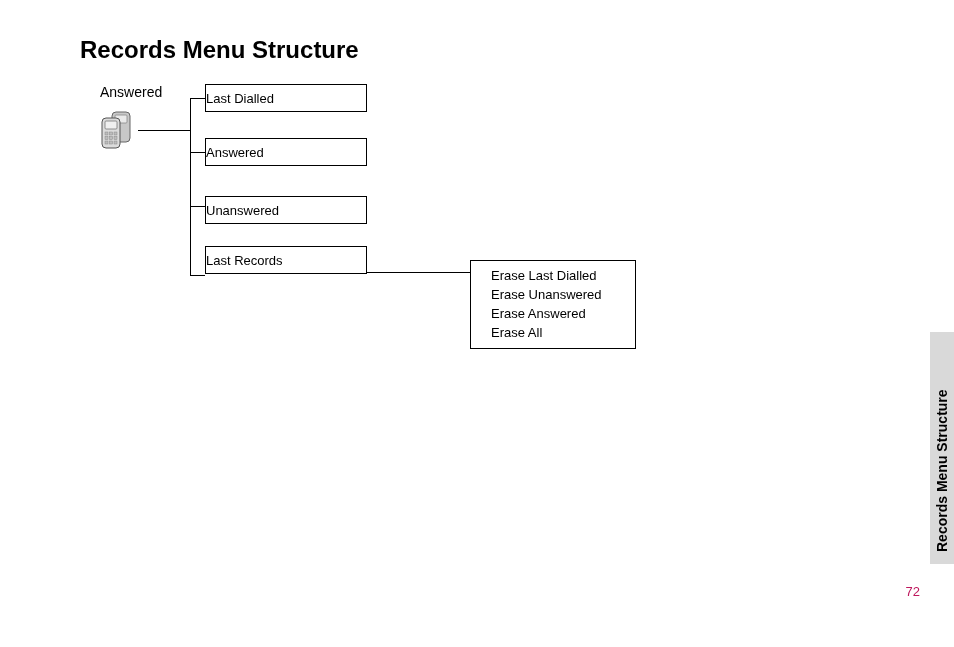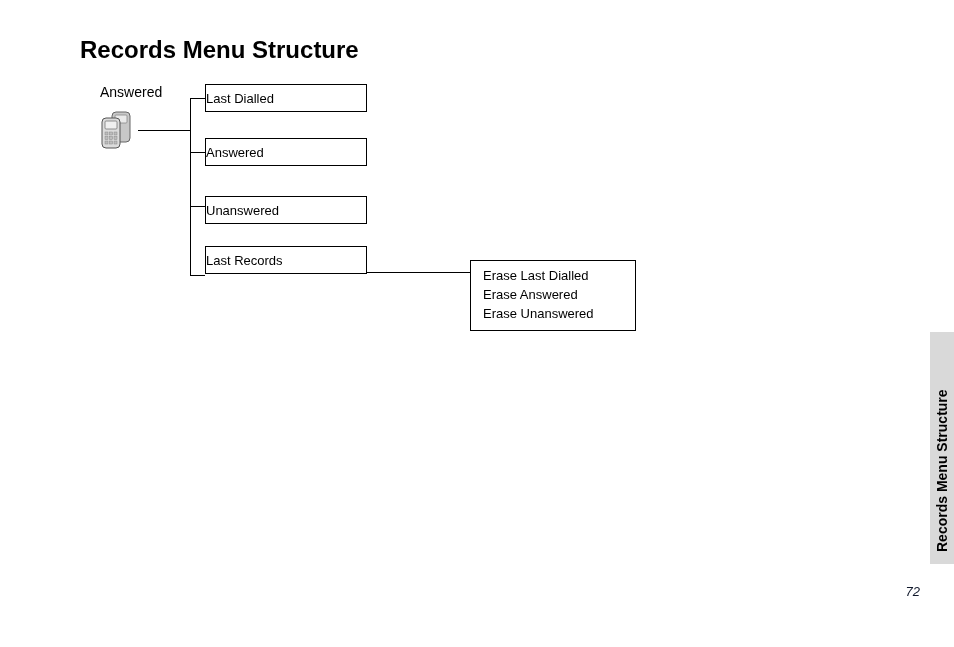--- a/index.html
+++ b/index.html
@@ -44,21 +44,21 @@
       left: 205px;
       width: 162px;
       height: 28px;
     }
     .sub-box {
       position: absolute;
       left: 470px;
       top: 260px;
       width: 166px;
       border: 1px solid #000;
-      padding: 6px 12px;
+      padding: 6px 20px;
       font-size: 13px;
       line-height: 1.45;
       background: #fff;
     }
     .sub-line { display: block; }
     .side-tab {
       position: absolute;
       right: 0;
       top: 332px;
       width: 24px;
@@ -78,22 +78,21 @@
       transform: rotate(180deg);
       display: flex;
       align-items: center;
       justify-content: flex-start;
     }
     .page-number {
       position: absolute;
       right: 34px;
       bottom: 48px;
       font-size: 13px;
-      color: #0f172a;
-      font-style: italic;
+      color: #be185d;
     }
     
     .conn { position: absolute; background: #000; }
     .h { height: 1px; }
     .v { width: 1px; }
   </style>
 </head>
 <body>
 
 <h1 class="page-title">Records Menu Structure</h1>
@@ -130,22 +129,23 @@
   </div>
 <div class="menu-box box-level1" style="top:196px">
     <span>Unanswered</span>
   </div>
 <div class="menu-box box-level1" style="top:246px">
     <span>Last Records</span>
   </div>
 
 <div class="sub-box">
   <span class="sub-line">Erase Last Dialled</span>
+  <span class="sub-line">Erase Unanswered</span>
   <span class="sub-line">Erase Answered</span>
-  <span class="sub-line">Erase Unanswered</span>
+  <span class="sub-line">Erase All</span>
 </div>
 
 <div class="conn h" style="left:138px; top:130px; width:52px;"></div>
 
 <div class="conn v" style="left:190px; top:98px; height:177px;"></div>
 
 <div class="conn h" style="left:190px; top:98px;  width:15px;"></div>
 <div class="conn h" style="left:190px; top:152px; width:15px;"></div>
 <div class="conn h" style="left:190px; top:206px; width:15px;"></div>
 <div class="conn h" style="left:190px; top:275px; width:15px;"></div>

